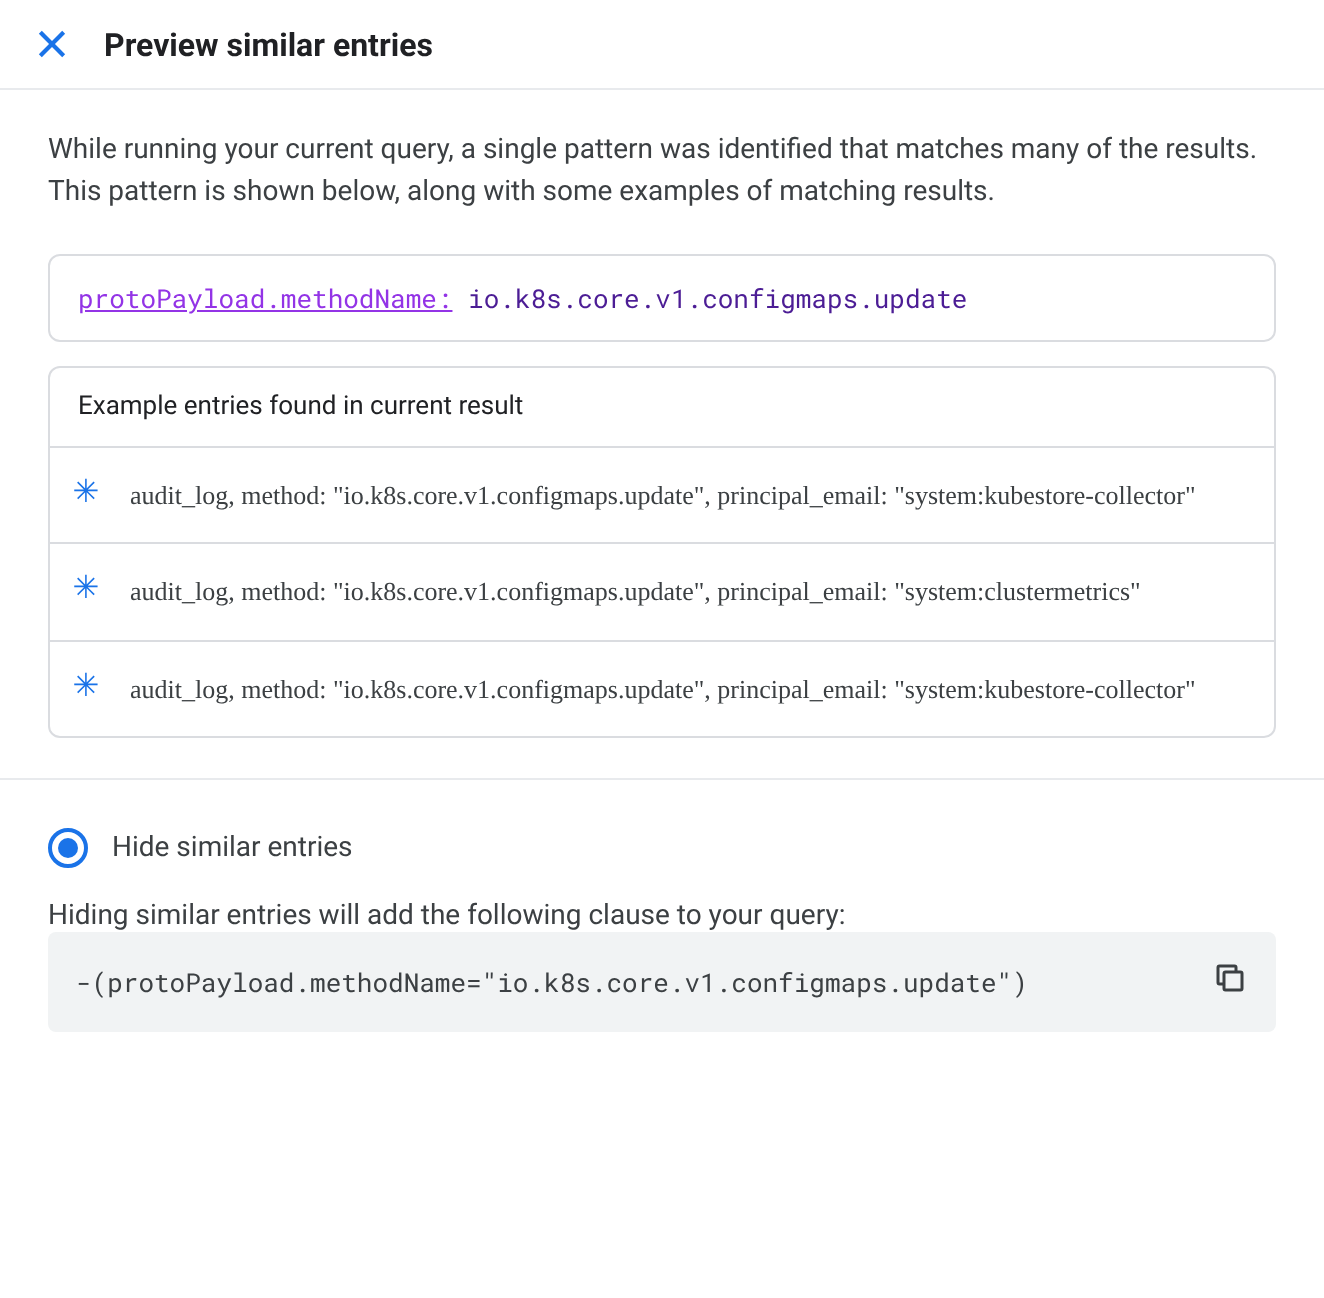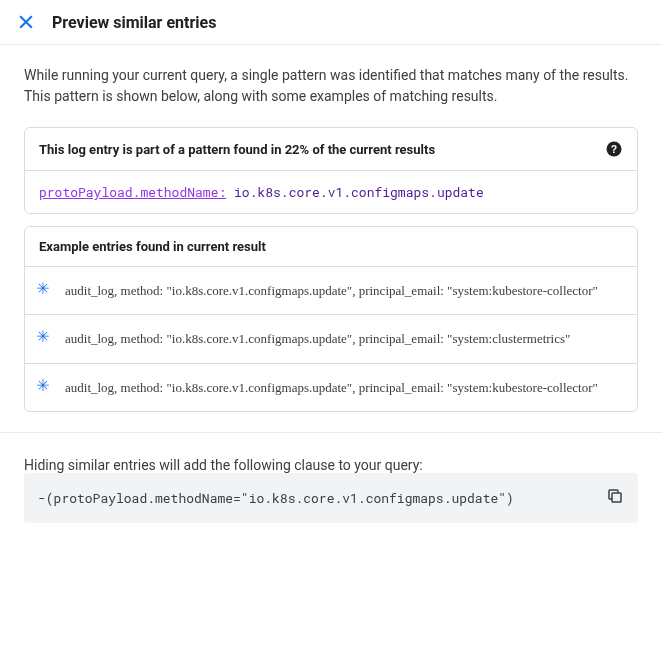--- a/index.html
+++ b/index.html
@@ -76,21 +76,21 @@
     .pattern-value {
       color: #4c1d95;
     }
     .example-box {
       border: 1px solid #dadce0;
       border-radius: 6px;
       margin-bottom: 20px;
     }
     .example-header {
       padding: 12px 14px;
-      font-weight: 700;
+      font-weight: 400;
       font-size: 13px;
       border-bottom: 1px solid #dadce0;
     }
     .example-row {
       display: flex;
       align-items: flex-start;
       border-bottom: 1px solid #dadce0;
     }
     .example-row:last-child {
       border-bottom: none;
@@ -189,29 +189,20 @@
       <line x1="19" y1="5" x2="5" y2="19"></line>
     </svg>
   </div>
   <div class="title">Preview similar entries</div>
 </div>
 
 <div class="content">
   <div class="description">While running your current query, a single pattern was identified that matches many of the results. This pattern is shown below, along with some examples of matching results.</div>
 
   <div class="pattern-box">
-    <div class="pattern-header">
-      <span>This log entry is part of a pattern found in 22% of the current results</span>
-      <span class="help-icon">
-        <svg viewBox="0 0 24 24" fill="currentColor">
-          <circle cx="12" cy="12" r="10"></circle>
-          <text x="12" y="17" text-anchor="middle" fill="white" font-size="14" font-weight="bold" font-family="Arial">?</text>
-        </svg>
-      </span>
-    </div>
     <div class="pattern-code">
       <span class="pattern-key">protoPayload.methodName:</span>
       <span class="pattern-value">io.k8s.core.v1.configmaps.update</span>
     </div>
   </div>
 
   <div class="example-box">
     <div class="example-header">Example entries found in current result</div>
     <div class="example-row">
       <div class="example-icon">
@@ -228,20 +219,24 @@
     <div class="example-row">
       <div class="example-icon">
         <span class="burst-icon">✳</span>
       </div>
       <div class="example-text">audit_log, method: "io.k8s.core.v1.configmaps.update", principal_email: "system:kubestore-collector"</div>
     </div>
   </div>
 
   <div class="divider"></div>
 
+  <div class="radio-row">
+    <div class="radio selected"></div>
+    <div class="radio-label">Hide similar entries</div>
+  </div>
 
   <div class="hide-desc">Hiding similar entries will add the following clause to your query:</div>
 
   <div class="query-box">
     <span>-(protoPayload.methodName="io.k8s.core.v1.configmaps.update")</span>
     <span class="copy-icon">
       <svg viewBox="0 0 24 24" fill="none" stroke="currentColor" stroke-width="2">
         <rect x="8" y="8" width="12" height="12" rx="1"></rect>
         <path d="M16 8V5a1 1 0 0 0-1-1H5a1 1 0 0 0-1 1v10a1 1 0 0 0 1 1h3"></path>
       </svg>

